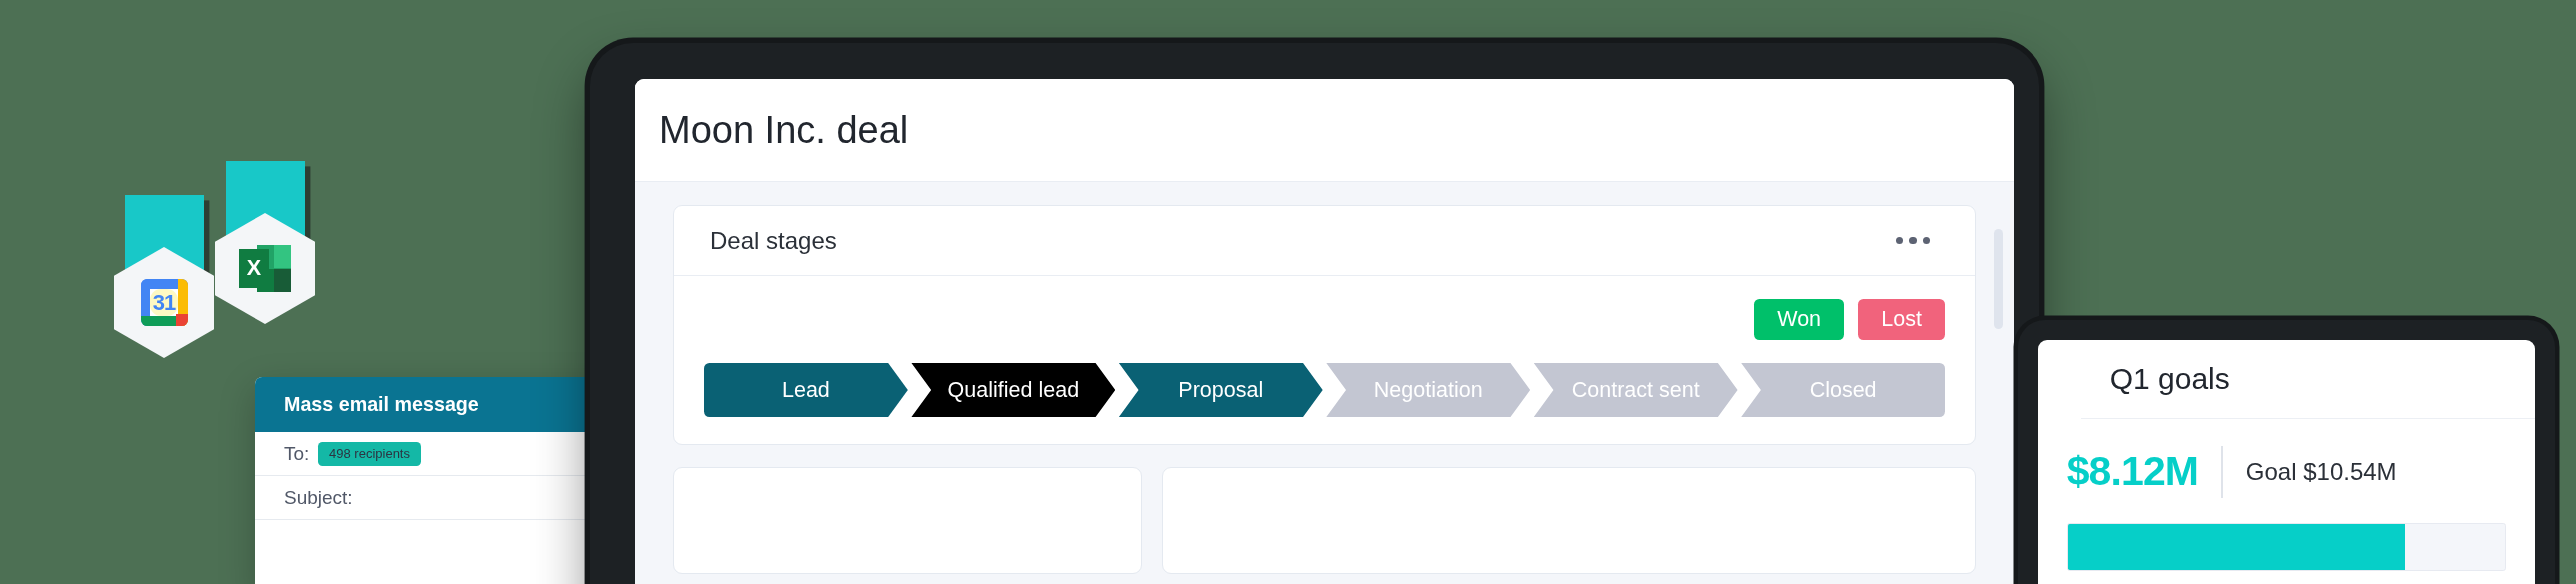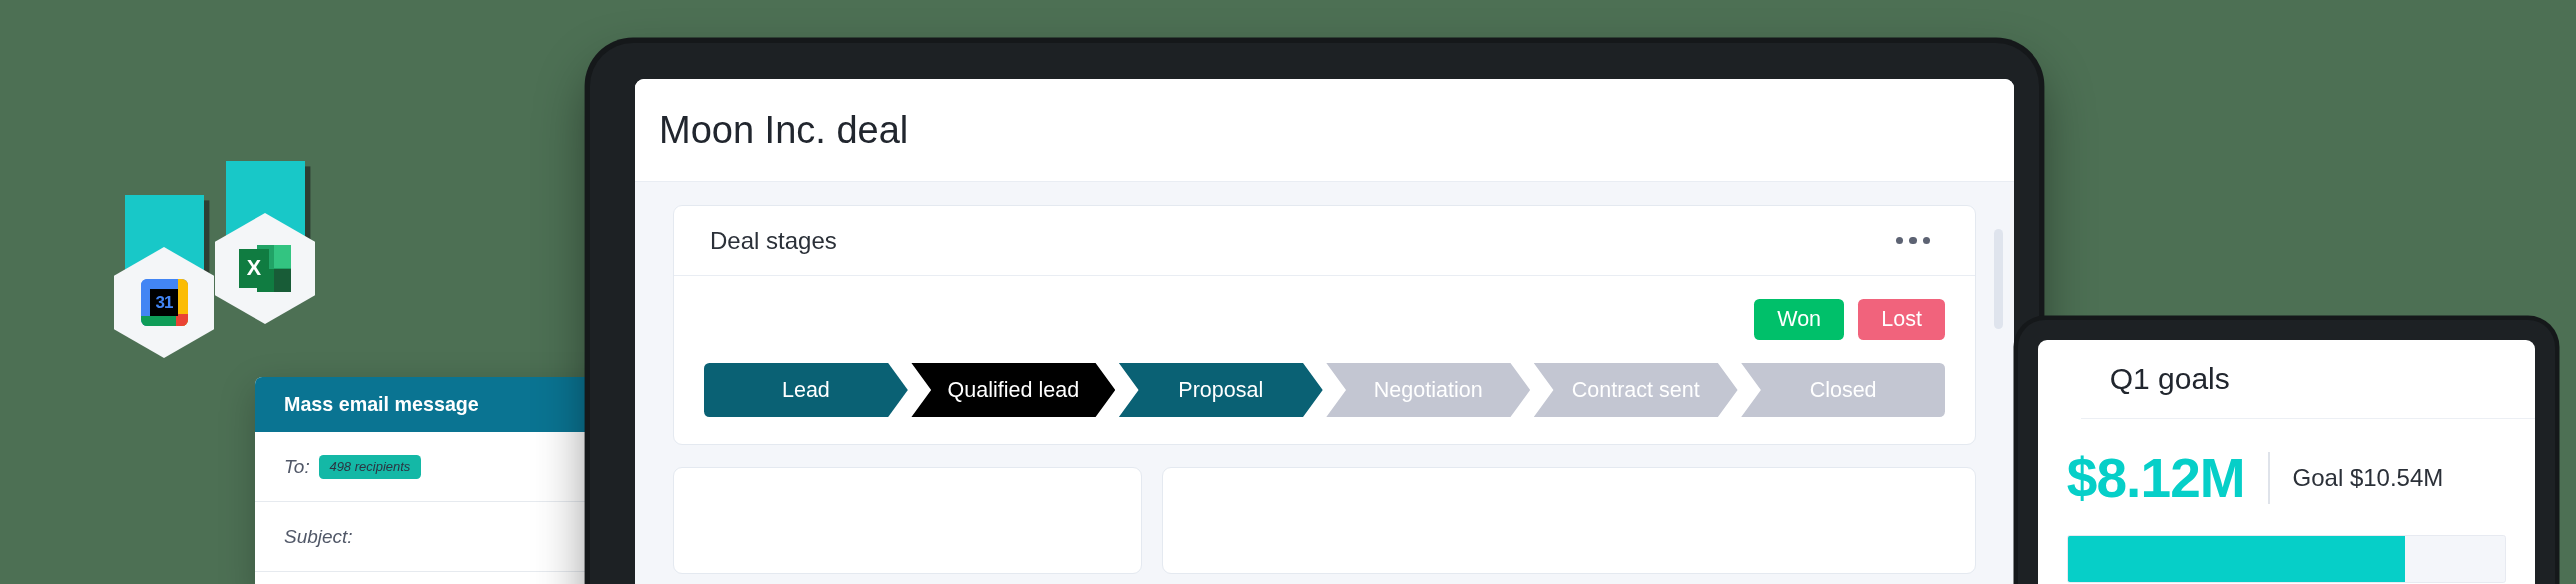--- a/index.html
+++ b/index.html
@@ -32,22 +32,22 @@
     filter: drop-shadow(7.2px 7.2px 0 rgba(20,22,24,.55));
   }
   .gcal-icon { position: relative; width: 47px; height: 47px; border-radius: 6.3px; overflow: hidden; background:#fff; }
   .gcal-icon .g-t { position:absolute; left:0; top:0; width:100%; height:9.8px; background:#4285f4; }
   .gcal-icon .g-l { position:absolute; left:0; top:0; width:9.8px; height:100%; background:#4285f4; }
   .gcal-icon .g-b { position:absolute; left:0; bottom:0; width:100%; height:9.8px; background:#0f9d58; }
   .gcal-icon .g-r { position:absolute; right:0; top:0; width:9.8px; height:100%; background:#fbbc04; }
   .gcal-icon .g-corner { position:absolute; right:0; bottom:0; width:11.6px; height:11.6px; background:#ea4335; }
   .gcal-icon .g-num {
     position:absolute; left:9.8px; top:9.8px; right:9.8px; bottom:9.8px;
-    background:#000000; color:#4285f4; font-size:17px; font-weight:bold;
-    display:flex; align-items:center; justify-content:center; letter-spacing:-0.9px;
+    background:#fef9c3; color:#4285f4; font-size:22px; font-weight:bold;
+    display:flex; align-items:center; justify-content:center; letter-spacing:-0.9px;border-radius:11px;
   }
   .xls-icon { position: relative; width: 52px; height: 47px; }
   .xls-icon .x-grid { position:absolute; right:0; top:0; width:34px; height:47px; background:#21a366; }
   .xls-icon .x-g2 { position:absolute; right:0; top:0; width:17px; height:23px; background:#33c481; }
   .xls-icon .x-g3 { position:absolute; right:0; bottom:0; width:17px; height:23px; background:#185c37; }
   .xls-icon .x-g4 { position:absolute; left:18px; bottom:0; width:17px; height:23px; background:#107c41; }
   .xls-icon .x-box {
     position:absolute; left:0; top:3.6px; width:30px; height:39px; background:#107c41;
     color:#fff; font-size:21.5px; font-weight:bold; display:flex; align-items:center; justify-content:center;
   }
@@ -57,22 +57,22 @@
     position: absolute; left: 255px; top: 377px; width: 501px; height: 215px;
     background: #ffffff; border-radius: 7.2px 7.2px 0 0; overflow: hidden;
     box-shadow: 0 12.5px 36px rgba(0,0,0,.22);
   }
   #email-card .eh {
     height: 55px; background: #0a7492; color: #fff;
     display: flex; align-items: center; padding: 0 29px;
     font-size: 19.7px; font-weight: bold;
   }
   #email-card .erow {
-    height: 70px; display: flex; align-items: center; padding: 0 29px;
-    border-bottom: 0.9px solid #e6eaef; font-size: 19px; color: #515868; font-style: italic;
+    height: 44px; display: flex; align-items: center; padding: 0 29px;
+    border-bottom: 0.9px solid #e6eaef; font-size: 19px; color: #515868;
   }
   #email-card .erow .lbl { margin-right: 9px; }
   #email-card .chip {
     background: #14b8a6; color: #2c3442; border-radius: 4.5px;
     padding: 4.5px 10.7px; font-size: 13px;
   }
 
   
   #tablet {
     position: absolute; left: 590px; top: 43px; width: 1449px; height: 626px;
@@ -147,21 +147,21 @@
   #phone-screen {
     position: absolute; left: 19.7px; top: 19.7px; right: 19.7px; bottom: 0;
     background: #fff; border-radius: 9px 9px 0 0; overflow: hidden;
   }
   #q1-head {
     height: 79px; display: flex; align-items: center; padding: 0 29px;
     border-bottom: 0.9px solid #eceff4; font-size: 30px; color: #21262e; margin-left: 43px;
   }
   #q1-body { padding: 27px 29px 0 29px; }
   .q1-figs { display: flex; align-items: center; gap: 23px; }
-  .q1-amount { font-size: 55px; font-weight: bold; color: #06cfc8; letter-spacing: -0.9px; }
+  .q1-amount { font-size: 41px; font-weight: bold; color: #06cfc8; letter-spacing: -0.9px; }
   .q1-div { width: 1.8px; height: 52px; background: #dfe3ea; }
   .q1-goal { font-size: 24px; color: #2b3038; }
   .q1-bar {
     margin-top: 25px; height: 48px; background: #f4f6fa;
     border: 0.9px solid #e7eaf1; border-radius: 2.7px; overflow: hidden;
   }
   .q1-fill { height: 100%; background: #06cfc8; }
 </style>
 </head>
 <body>

